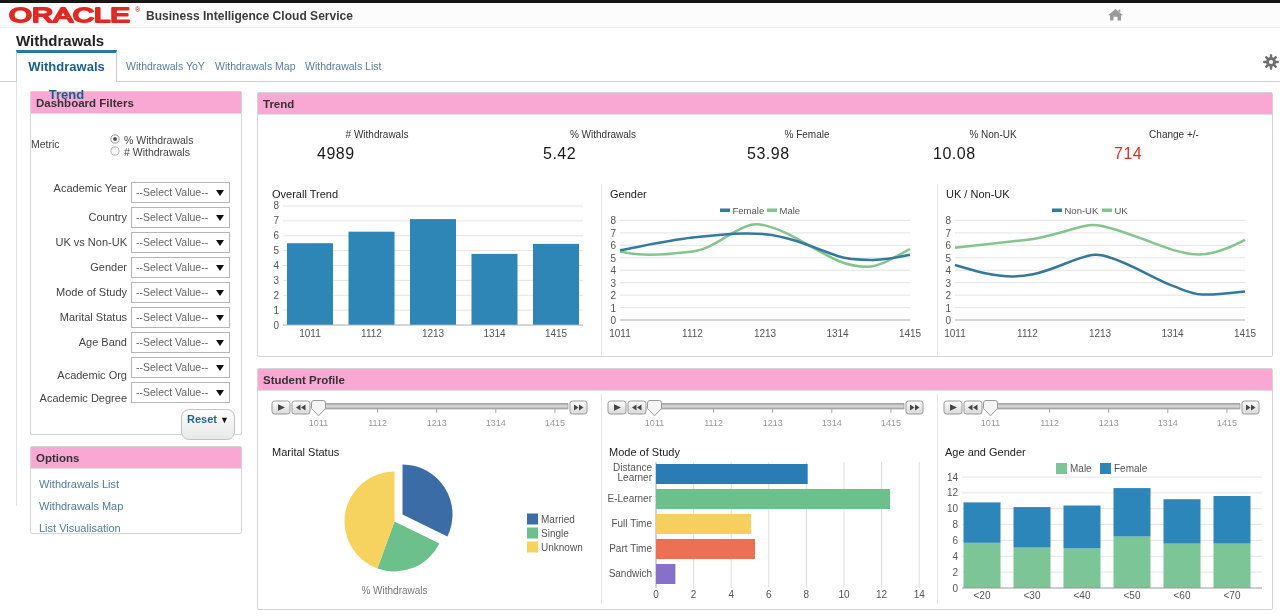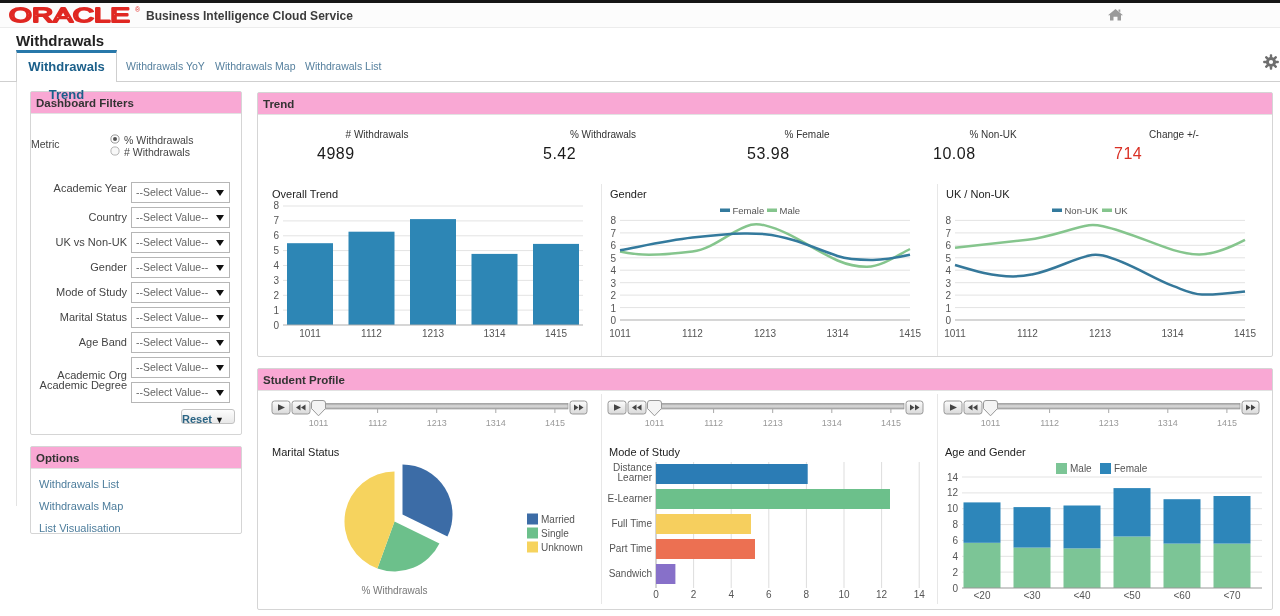--- a/index.html
+++ b/index.html
@@ -85,23 +85,23 @@
     <div class="flabel" style="left:-4px;top:169px;">Gender</div>
     <div class="fsel" style="left:100px;top:165px;">--Select Value--<span class="arr"></span></div>
     <div class="flabel" style="left:-4px;top:194px;">Mode of Study</div>
     <div class="fsel" style="left:100px;top:190px;">--Select Value--<span class="arr"></span></div>
     <div class="flabel" style="left:-4px;top:219px;">Marital Status</div>
     <div class="fsel" style="left:100px;top:215px;">--Select Value--<span class="arr"></span></div>
     <div class="flabel" style="left:-4px;top:244px;">Age Band</div>
     <div class="fsel" style="left:100px;top:240px;">--Select Value--<span class="arr"></span></div>
     <div class="flabel" style="left:-4px;top:269px;margin-top:8px;">Academic Org</div>
     <div class="fsel" style="left:100px;top:265px;">--Select Value--<span class="arr"></span></div>
-    <div class="flabel" style="left:-4px;top:287px;text-align:right;">Academic Degree</div>
+    <div class="flabel" style="left:-4px;top:300px;text-align:right;">Academic Degree</div>
     <div class="fsel" style="left:100px;top:290px;">--Select Value--<span class="arr"></span></div>
-    <div class="abs" style="left:150px;top:317px;width:54px;height:15px;background:linear-gradient(#fdfdfd,#e8e8e8);border:1px solid #c2c2c2;border-radius:3px;font-size:11px;font-weight:bold;color:#2a6484;line-height:19px;">Reset <span style="color:#111;font-size:9px;">▼</span></div>
+    <div class="abs" style="left:150px;top:317px;width:54px;height:31px;background:linear-gradient(#fdfdfd,#e8e8e8);border:1px solid #c2c2c2;border-radius:8px;text-align:center;font-size:11px;font-weight:bold;color:#2a6484;line-height:19px;">Reset <span style="color:#111;font-size:9px;">▼</span></div>
   </div>
   <div class="panel" id="optionsp" style="left:30px;top:446px;width:212px;height:88px;">
     <div class="phead">Options</div>
     <a class="olink" style="left:8px;top:31px;">Withdrawals List</a>
     <a class="olink" style="left:8px;top:53px;">Withdrawals Map</a>
     <a class="olink" style="left:8px;top:75px;">List Visualisation</a>
   </div>
 
   <div class="panel" id="trend" style="left:257px;top:92px;width:1016px;height:265px;">
     <div class="phead">Trend</div>

